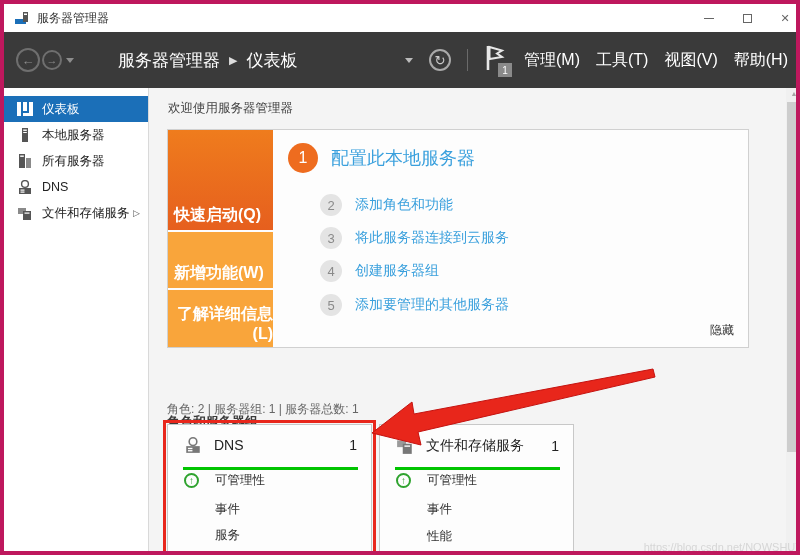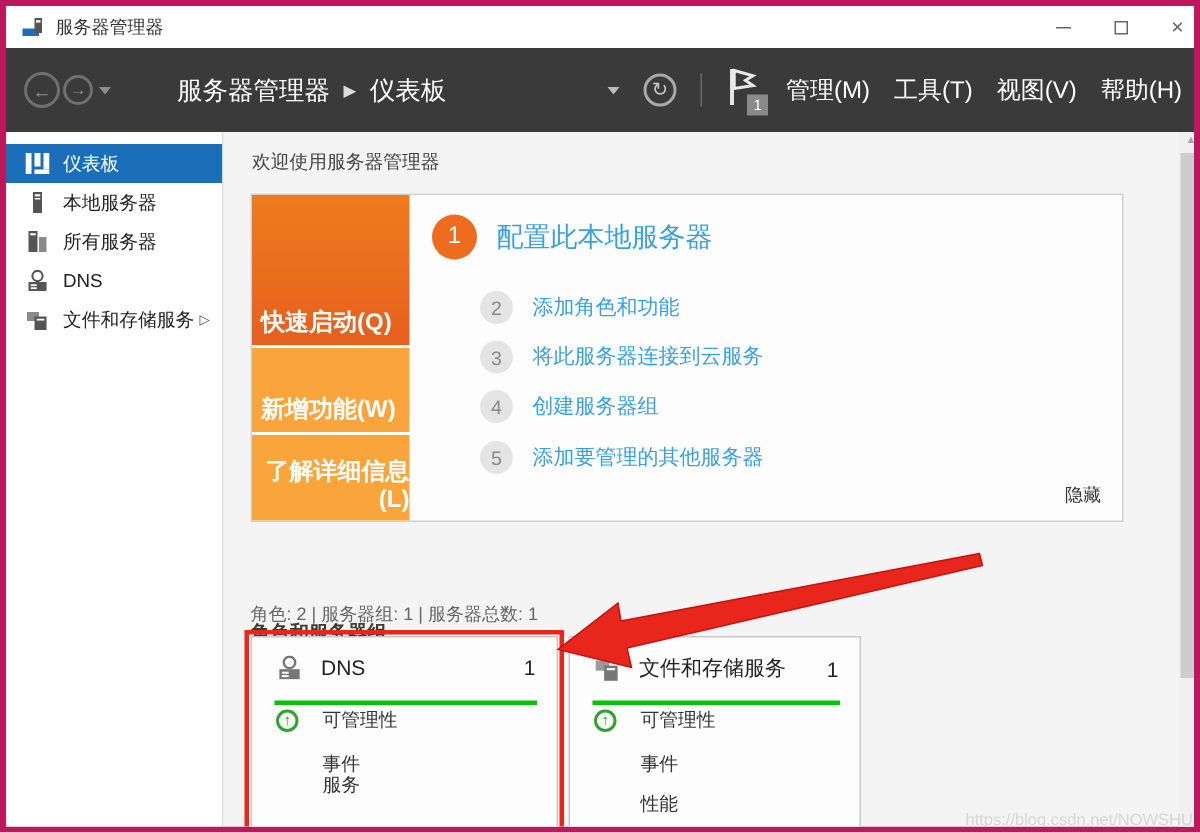--- a/index.html
+++ b/index.html
@@ -257,21 +257,21 @@
         <span class="tile-count">1</span>
       </div>
       <div class="tile-green-line"></div>
       <div class="tile-row" style="top:47px;">
         <span class="mng-icon">↑</span>
         <span>可管理性</span>
       </div>
       <div class="tile-row row-indent" style="top:76px;">
           <span>事件</span>
         </div>
-      <div class="tile-row row-indent" style="top:90px;">
+      <div class="tile-row row-indent" style="top:102px;">
           <span>服务</span>
         </div>
       <div class="tile-row row-indent" style="top:128px;">
           <span>性能</span>
         </div>
     </div>
 
     <div class="tile tile-fss">
       <div class="tile-head">
         <svg width="18" height="16" viewBox="0 0 16 14">

